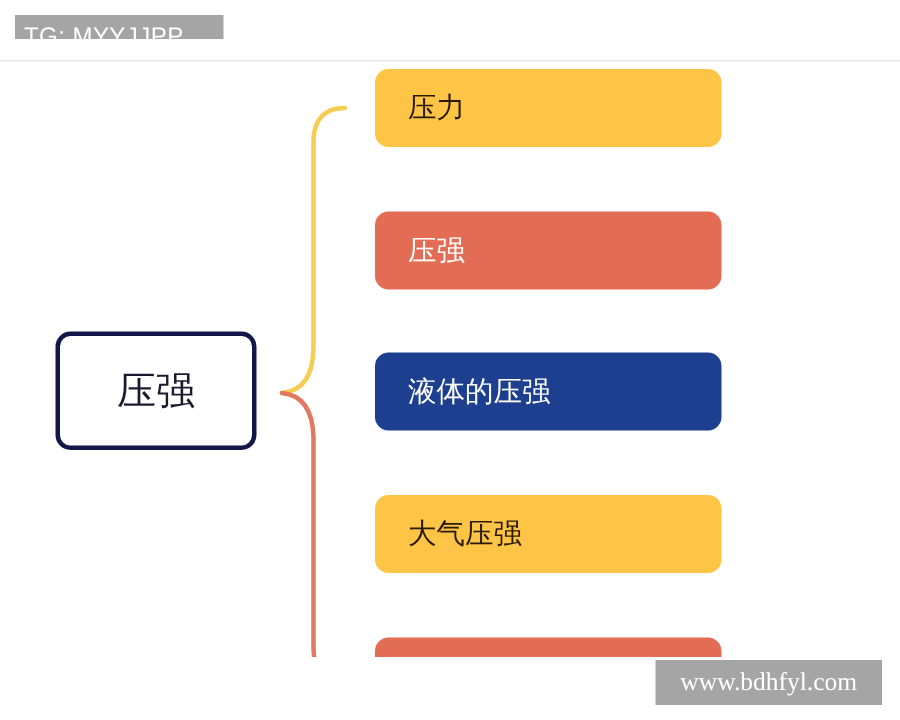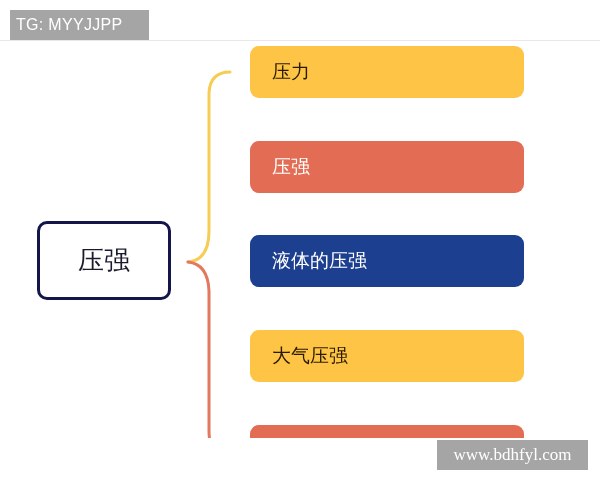--- a/index.html
+++ b/index.html
@@ -1,27 +1,27 @@
 <!DOCTYPE html>
 <html><head>
 <meta charset="utf-8">
 <style>
   html, body { margin:0; padding:0; }
   body { width:600px; height:480px; background:#ffffff; position:relative; overflow:hidden;
          font-family: "DejaVu Sans", "Liberation Sans", sans-serif; }
   .divider { position:absolute; left:0; top:40px; width:600px; height:1px; background:#e8e8e8; }
-  .tg-badge { position:absolute; left:10px; top:10px; width:139px; height:30px; background:#a5a5a5;
+  .tg-badge { position:absolute; left:10px; top:10px; width:139px; height:16px; background:#a5a5a5;
               color:#ffffff; font-size:16px; line-height:30px; padding-left:6px; box-sizing:border-box;
               font-family:"Liberation Sans", sans-serif; letter-spacing:0.3px; }
   .clip { position:absolute; left:0; top:41px; width:600px; height:397px; overflow:hidden; }
   .root-node { position:absolute; left:37px; top:180px; width:134px; height:79px; box-sizing:border-box;
                border:3px solid #14164a; border-radius:10px; background:#fff;
                display:flex; align-items:center; justify-content:center;
                font-size:26px; color:#1a1a2e; }
-  .node { position:absolute; left:250px; width:274px; height:52px; border-radius:9px;
+  .node { position:absolute; left:250px; width:231px; height:52px; border-radius:9px;
           box-sizing:border-box; padding-left:22px; display:flex; align-items:center; font-size:19px; }
   .brace { position:absolute; left:0; top:0; }
   .watermark { position:absolute; left:437px; top:440px; width:151px; height:30px; background:#a5a5a5;
                color:#ffffff; font-size:17px; line-height:30px; text-align:center;
                font-family:Liberation Serif, serif; }
 </style>
 </head>
 <body>
 
 <div class="tg-badge">TG: MYYJJPP</div>

